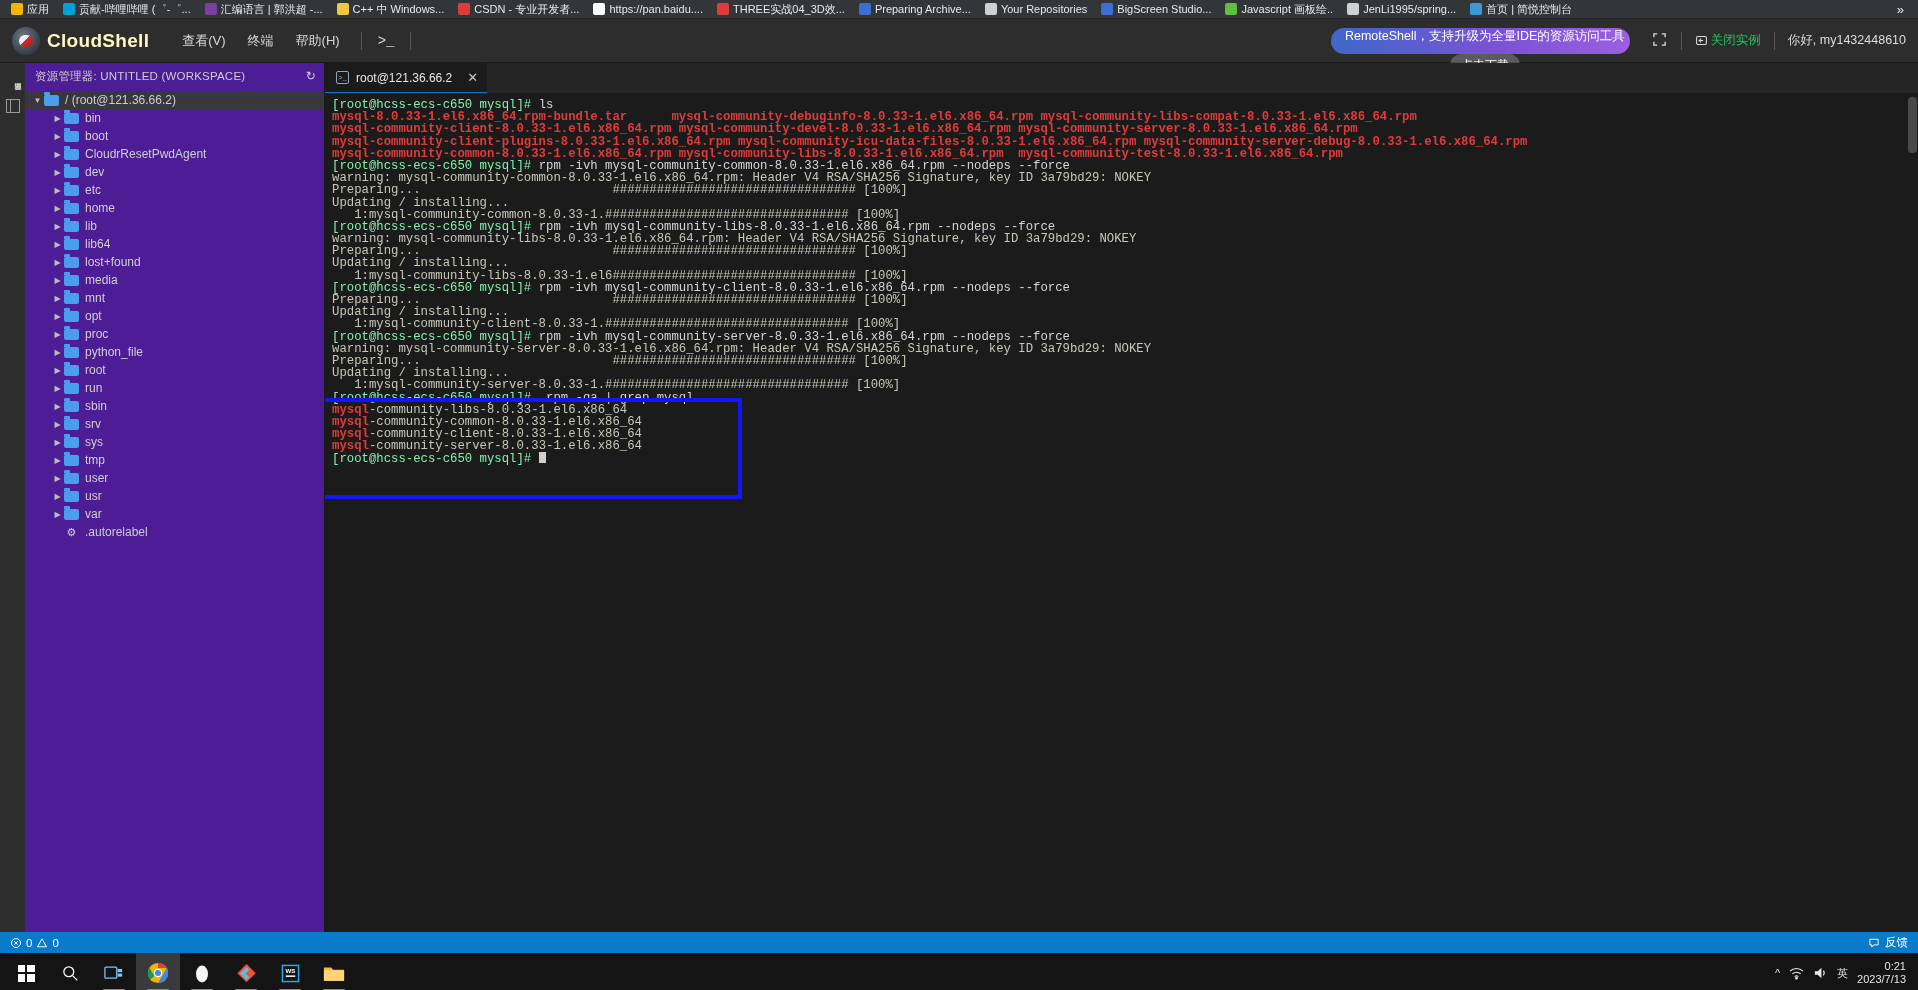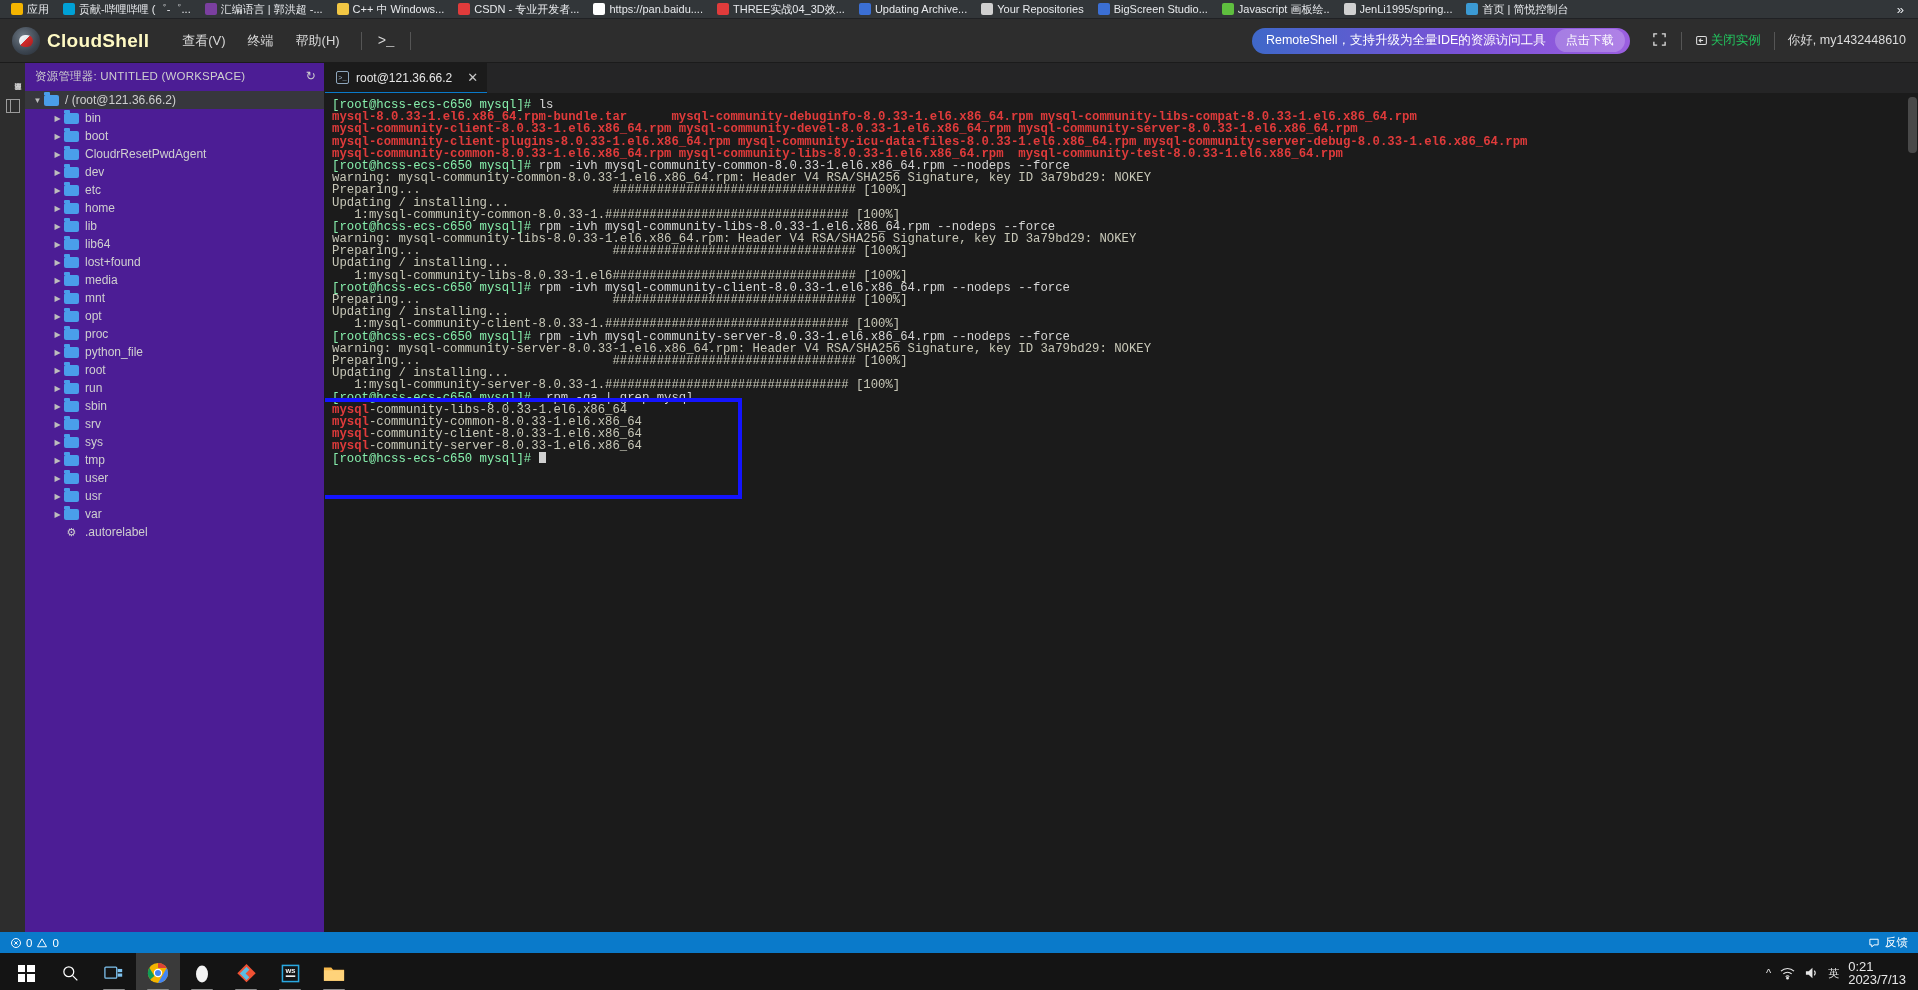--- a/index.html
+++ b/index.html
@@ -59,21 +59,21 @@
   .cs-menu {
     color: #d8d8d8; font-size: 13px; padding: 4px 11px; cursor: default;
   }
   .cs-sep { width: 1px; height: 18px; background: #555; margin: 0 10px; }
   #cs-term-ico { color: #d8d8d8; font-size: 14px; padding: 2px 6px; font-family: "Liberation Mono", monospace; }
   #cs-right { margin-left: auto; display: flex; align-items: center; }
   #promo-pill {
     display: flex; align-items: center; gap: 9px;
     background: linear-gradient(90deg, #3f68c9 0%, #7a52d6 55%, #9b5fe0 100%);
     color: #fff; font-size: 12.5px;
-    border-radius: 14px; height: 26px; padding: 0 5px 0 14px;
+    border-radius: 14px; height: 26px; padding: 0 5px 0 14px; flex-direction: column;
   }
   #promo-cta {
     background: rgba(255,255,255,.22);
     border-radius: 12px; padding: 3px 11px; font-size: 12px; color: #fff;
   }
   #fullscreen-ico { color: #ddd; font-size: 14px; margin: 0 14px 0 22px; }
   .hdr-div { width: 1px; height: 18px; background: #555; }
   #close-inst { color: #22c55e; font-size: 12.5px; padding: 0 13px; display: flex; align-items: center; gap: 3px; }
   #greeting { color: #ddd; font-size: 12.5px; padding-left: 13px; }
 
@@ -191,21 +191,21 @@
     width: 44px; height: 40px; display: flex;
     align-items: center; justify-content: center;
     position: relative;
   }
   .tb-btn.active { background: #3a3a3a; }
   .tb-btn.running::after {
     content:""; position:absolute; bottom:2px; left:11px;
     width:22px; height:2.5px; background:#8a8a8a; border-radius:2px;
   }
   #tray { margin-left: auto; display: flex; align-items: center; gap: 9px; padding-right: 8px; color: #e6e6e6; font-size: 11px; }
-  #clock { line-height: 13px; font-size: 13px; color: #e6e6e6; }
+  #clock { text-align: right; line-height: 13px; font-size: 11px; color: #e6e6e6; }
   #win-logo {
     width: 17px; height: 17px;
     display: grid; grid-template-columns: 1fr 1fr; grid-template-rows: 1fr 1fr; gap: 2px;
   }
   #win-logo span { background: #fff; display: block; }
 </style>
 </head>
 <body>
 
 <div id="bookmark-bar">
@@ -232,21 +232,21 @@
     <div class="bm">
       <span class="bm-ico" style="background: rgb(255, 255, 255);"></span>
       <span class="bm-label">https://pan.baidu....</span>
     </div>
     <div class="bm">
       <span class="bm-ico" style="background: rgb(224, 59, 59);"></span>
       <span class="bm-label">THREE实战04_3D效...</span>
     </div>
     <div class="bm">
       <span class="bm-ico" style="background: rgb(59, 111, 212);"></span>
-      <span class="bm-label">Updating Archive...</span>
+      <span class="bm-label">Preparing Archive...</span>
     </div>
     <div class="bm">
       <span class="bm-ico" style="background: rgb(208, 208, 208);"></span>
       <span class="bm-label">Your Repositories</span>
     </div>
     <div class="bm">
       <span class="bm-ico" style="background: rgb(59, 111, 212);"></span>
       <span class="bm-label">BigScreen Studio...</span>
     </div>
     <div class="bm">

